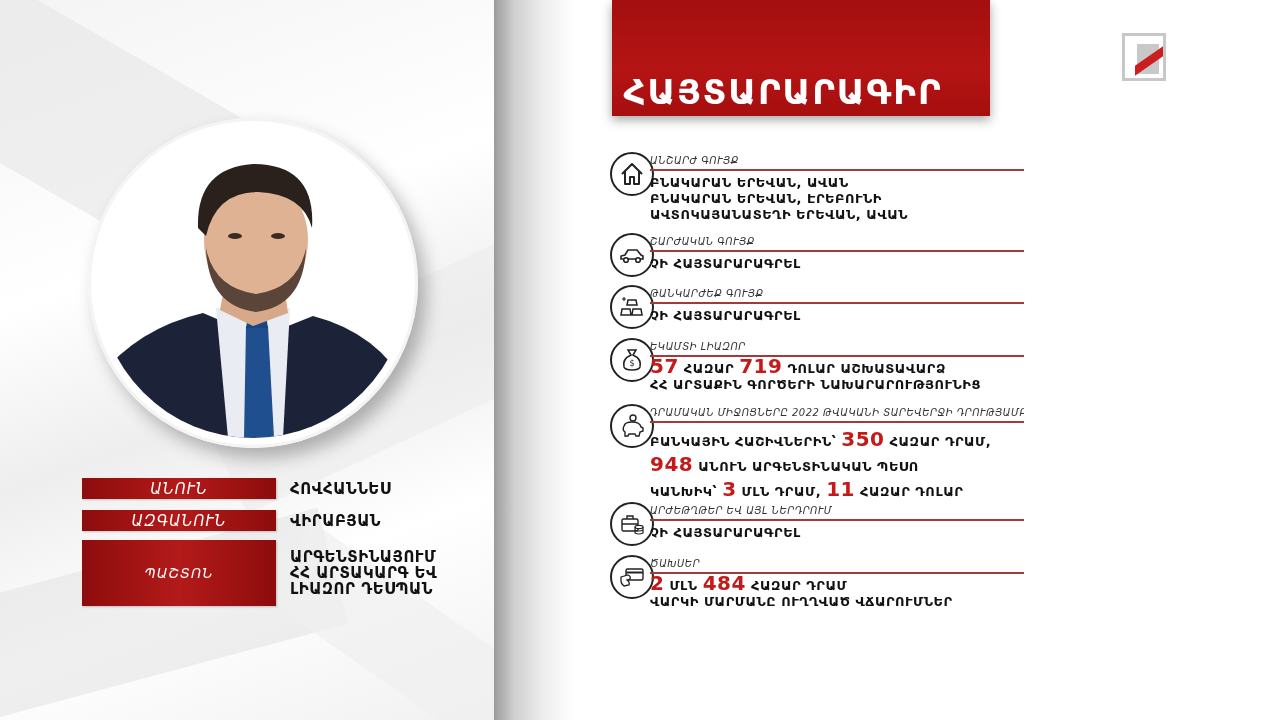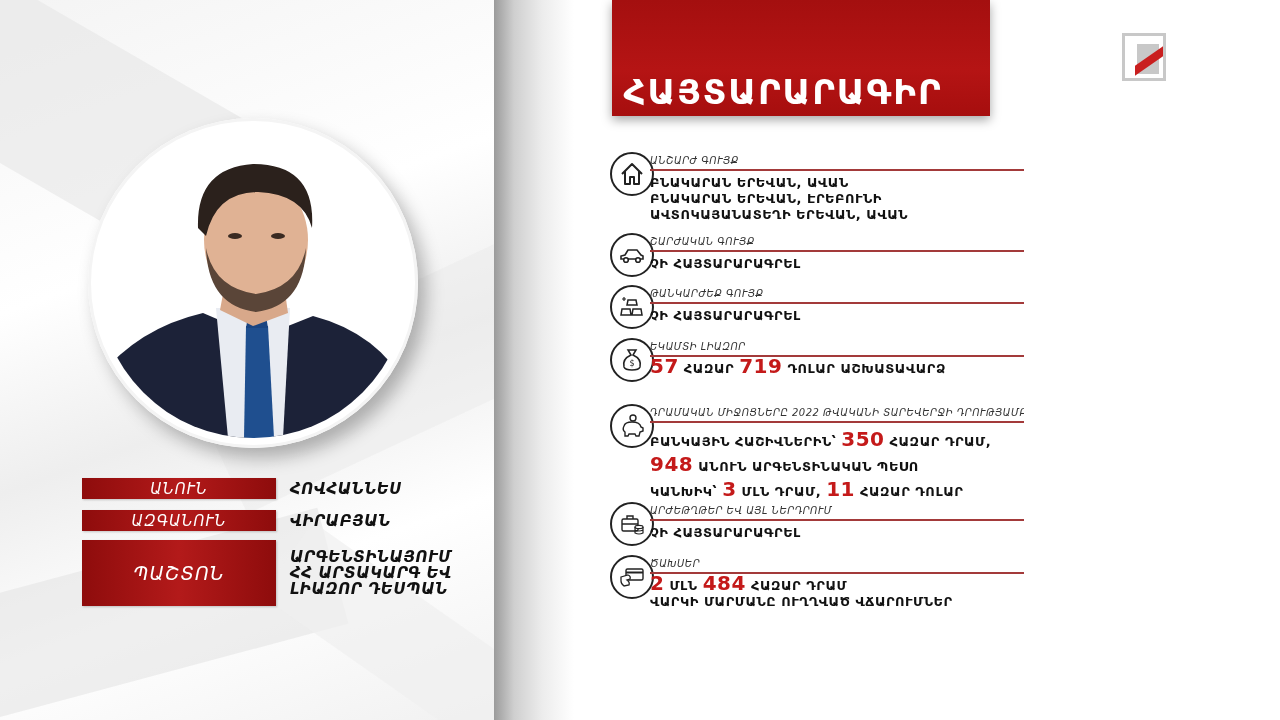--- a/index.html
+++ b/index.html
@@ -38,27 +38,27 @@
   .portrait svg { width: 310px; height: 310px; display: block; }
 
   
   .info-row { position: absolute; left: 82px; display: flex; align-items: center; }
   .info-label {
     width: 194px; color: #fff; font-style: italic; text-align: right;
     background: linear-gradient(90deg, #8e0c0c 0%, #b31a1a 50%, #8e0c0c 100%);
     font-size: 15px; letter-spacing: 1px; display: flex; align-items: center; justify-content: center;
     box-shadow: 1px 1px 2px rgba(0,0,0,0.2);
   }
-  .info-value { margin-left: 14px; font-weight: bold; font-size: 15px; line-height: 16px; color: #111; letter-spacing: 0.5px; font-style: italic; }
+  .info-value { margin-left: 14px; font-weight: bold; font-size: 15px; line-height: 16px; color: #111; letter-spacing: 0.5px; }
   .row-name { top: 478px; }
   .row-name .info-label { height: 21px; }
   .row-surname { top: 510px; }
   .row-surname .info-label { height: 21px; }
   .row-position { top: 540px; }
-  .row-position .info-label { height: 66px; font-size: 19px; }
+  .row-position .info-label { height: 66px; font-size: 14px; }
 
   
   .title-banner {
     position: absolute; left: 612px; top: 0; width: 378px; height: 116px;
     background: linear-gradient(180deg, #a40f0f 0%, #b51414 60%, #a60e0e 100%);
     box-shadow: 0 4px 10px rgba(0,0,0,0.35);
   }
   .title-text {
     position: absolute; left: 612px; top: 72px; width: 342px; text-align: center;
     color: #fff; font-weight: bold; font-size: 34px; letter-spacing: 2px;
@@ -194,20 +194,21 @@
   <div class="item-icon">
     <svg viewBox="0 0 28 28">
         <path d="M10 4 L18 4 L15 9 Q24 13 22 21 Q21 24 14 24 Q7 24 6 21 Q4 13 13 9 Z" fill="none" stroke="#222" stroke-width="1.5"></path>
         <text x="14" y="20" font-size="8" text-anchor="middle" fill="#222" font-family="DejaVu Sans, sans-serif">$</text>
       </svg>
   </div>
   <div class="item-cat">ԵԿԱՄՏԻ ԼԻԱԶՈՐ</div>
   <div class="item-line"></div>
   <div class="item-body" style="top:20px;">
     <div><span class="hl">57</span><span> ՀԱԶԱՐ </span><span class="hl">719</span><span> ԴՈԼԱՐ ԱՇԽԱՏԱՎԱՐՁ</span></div>
+    <div>ՀՀ ԱՐՏԱՔԻՆ ԳՈՐԾԵՐԻ ՆԱԽԱՐԱՐՈՒԹՅՈՒՆԻՑ</div>
   </div>
 </div>
 
 <div class="item" style="top:404px;">
   <div class="item-icon">
     <svg viewBox="0 0 28 28">
         <circle cx="15" cy="6" r="3" fill="none" stroke="#222" stroke-width="1.4"></circle>
         <path d="M6 14 Q7 10 14 10 Q22 10 23 15 L25 16 V19 L22 20 L21 24 H18 L17 22 H11 L10 24 H7 L7 20 Q4 18 6 14 Z" fill="none" stroke="#222" stroke-width="1.4"></path>
       </svg>
   </div>

